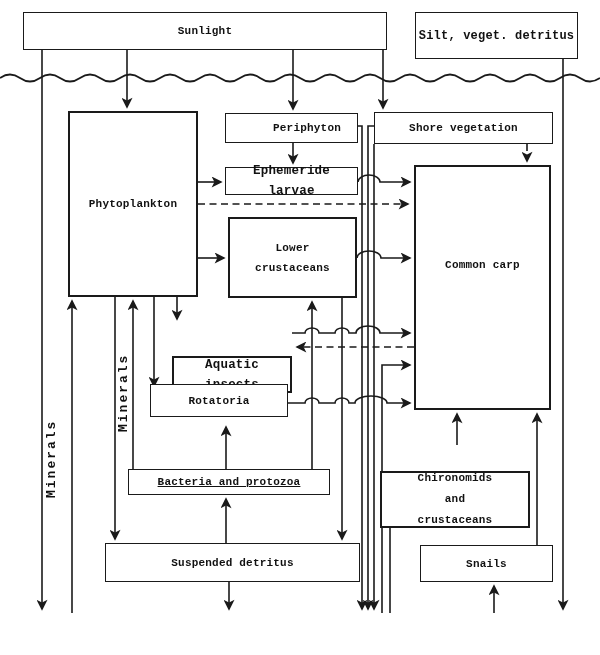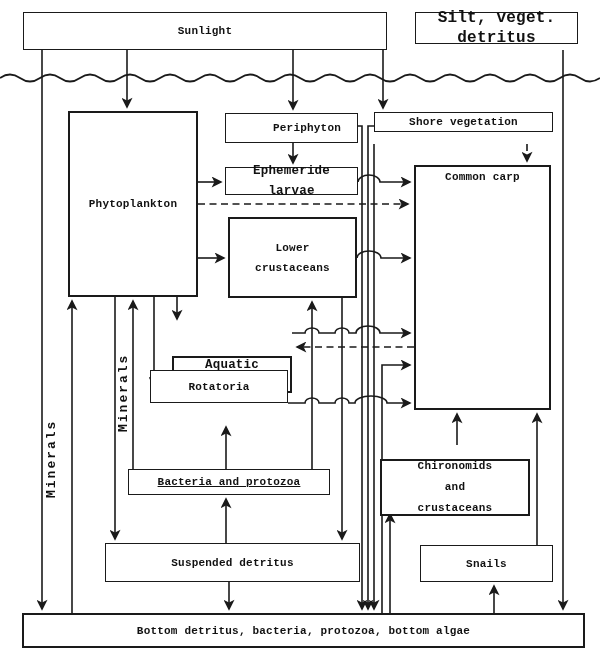--- a/index.html
+++ b/index.html
@@ -6,31 +6,31 @@
   #stage{position:relative;width:600px;height:655px;background:#fff;
          font-family:"Liberation Mono","DejaVu Sans Mono",monospace;color:#111;}
   #wires{position:absolute;left:0;top:0;width:600px;height:655px;}
   .box{position:absolute;box-sizing:border-box;border:2px solid #1a1a1a;background:#fff;
        display:flex;flex-direction:column;align-items:center;justify-content:center;
        text-align:center;font-size:11px;font-weight:bold;line-height:20px;letter-spacing:0.2px;
        padding:0 2px;}
   .box span{display:block;}
   .thin{border-width:1.5px;}
   .b-sunlight{left:23px;top:12px;width:364px;height:38px;}
-  .b-silt{left:415px;top:12px;width:163px;height:32px;font-size:16px;}
+  .b-silt{left:415px;top:12px;width:163px;height:47px;font-size:12px;}
   .b-phyto{left:68px;top:111px;width:130px;height:186px;}
   .b-peri{left:225px;top:113px;width:133px;height:30px;padding-left:33px;}
-  .b-shore{left:374px;top:112px;width:179px;height:20px;}
+  .b-shore{left:374px;top:112px;width:179px;height:32px;}
   .b-ephem{left:225px;top:167px;width:133px;height:28px;font-size:12.5px;}
   .b-lower{left:228px;top:217px;width:129px;height:81px;}
-  .b-carp{left:414px;top:165px;width:137px;height:245px;justify-content:flex-start;}
+  .b-carp{left:414px;top:165px;width:137px;height:245px;justify-content:flex-start;padding-top:88px;}
   .b-aqua{left:172px;top:323px;width:120px;height:37px;font-size:12.5px;margin-top:33px;}
-  .b-rota{left:150px;top:370px;width:138px;height:33px;}
+  .b-rota{left:150px;top:384px;width:138px;height:33px;}
   .b-bact{left:128px;top:469px;width:202px;height:26px;text-decoration:underline;}
-  .b-chiro{left:380px;top:459px;width:150px;height:57px;line-height:21px;}
+  .b-chiro{left:380px;top:471px;width:150px;height:57px;line-height:21px;}
   .b-susp{left:105px;top:543px;width:255px;height:39px;}
   .b-snail{left:420px;top:545px;width:133px;height:37px;}
   .b-bottom{left:22px;top:613px;width:563px;height:35px;}
   .vlabel{position:absolute;writing-mode:vertical-rl;transform:rotate(180deg);
           font-size:13px;font-weight:bold;letter-spacing:2px;white-space:nowrap;}
   .vl-1{left:44px;top:404px;height:94px;}
   .vl-2{left:116px;top:338px;height:94px;}
   #wires path, #wires line{stroke:#1a1a1a;stroke-width:1.6;fill:none;}
   #wires .dash{stroke-dasharray:7 4.5;}
   #wires .water{stroke-width:1.8;}
@@ -135,20 +135,17 @@
     <span>Chironomids</span>
     <span>and</span>
     <span>crustaceans</span>
   </div>
   <div class="box thin b-snail">
     <span>Snails</span>
   </div>
   <div class="box thin b-susp">
     <span>Suspended detritus</span>
   </div>
-  <div class="box b-bottom">
-    <span>Bottom detritus, bacteria, protozoa, bottom algae</span>
-  </div>
 
   <div class="vlabel vl-1">Minerals</div>
   <div class="vlabel vl-2">Minerals</div>
 
 </div>
 
 </body></html>

